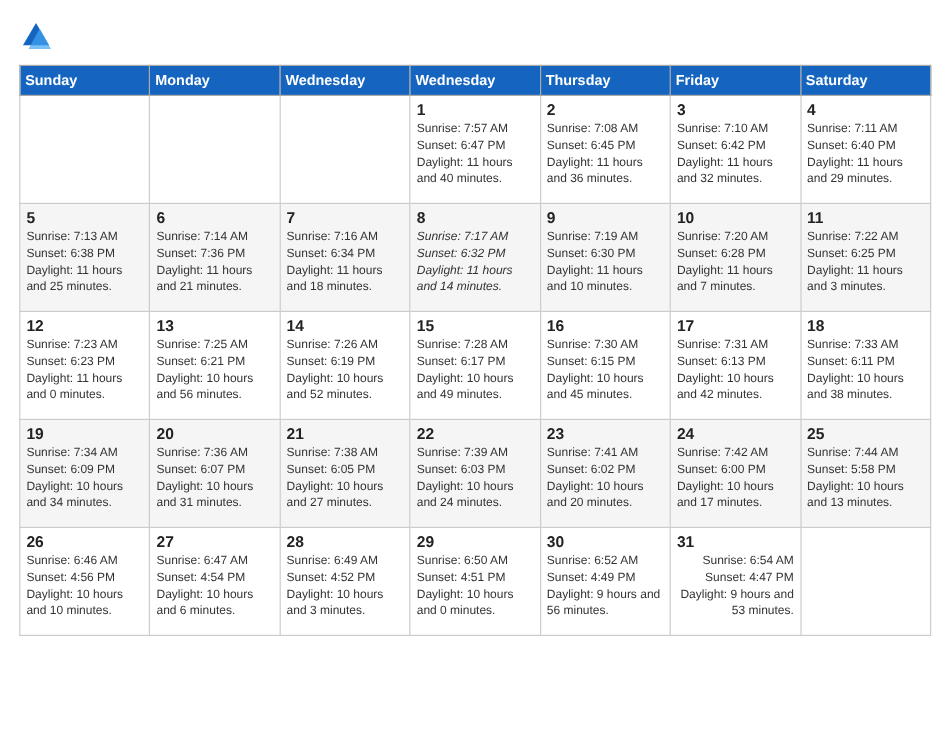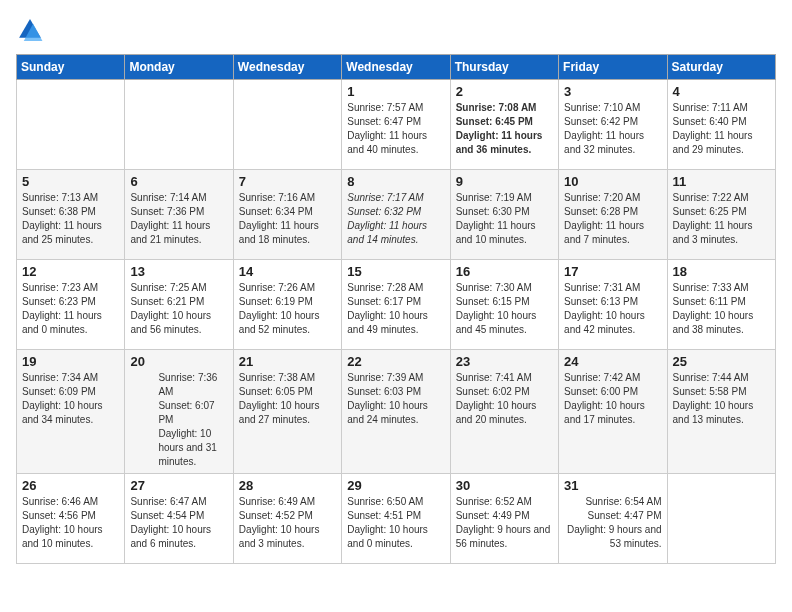--- a/index.html
+++ b/index.html
@@ -122,21 +122,21 @@
         <td class="empty-cell"></td>
         <td class="empty-cell"></td>
         <td>
           <div class="day-num">1</div>
           <div class="day-info" style="white-space: pre-line;">Sunrise: 7:57 AM
 Sunset: 6:47 PM
 Daylight: 11 hours and 40 minutes.</div>
         </td>
         <td>
           <div class="day-num">2</div>
-          <div class="day-info" style="white-space: pre-line; font-weight: bold;">Sunrise: 7:08 AM
+          <div class="day-info" style="white-space: pre-line;">Sunrise: 7:08 AM
 Sunset: 6:45 PM
 Daylight: 11 hours and 36 minutes.</div>
         </td>
         <td>
           <div class="day-num">3</div>
           <div class="day-info" style="white-space: pre-line;">Sunrise: 7:10 AM
 Sunset: 6:42 PM
 Daylight: 11 hours and 32 minutes.</div>
         </td>
         <td>
@@ -236,21 +236,21 @@
       </tr>
       <tr>
         <td>
           <div class="day-num">19</div>
           <div class="day-info" style="white-space: pre-line;">Sunrise: 7:34 AM
 Sunset: 6:09 PM
 Daylight: 10 hours and 34 minutes.</div>
         </td>
         <td>
           <div class="day-num">20</div>
-          <div class="day-info" style="white-space: pre-line; margin-left: 28px;">Sunrise: 7:36 AM
+          <div class="day-info" style="white-space: pre-line;">Sunrise: 7:36 AM
 Sunset: 6:07 PM
 Daylight: 10 hours and 31 minutes.</div>
         </td>
         <td>
           <div class="day-num">21</div>
           <div class="day-info" style="white-space: pre-line;">Sunrise: 7:38 AM
 Sunset: 6:05 PM
 Daylight: 10 hours and 27 minutes.</div>
         </td>
         <td>

